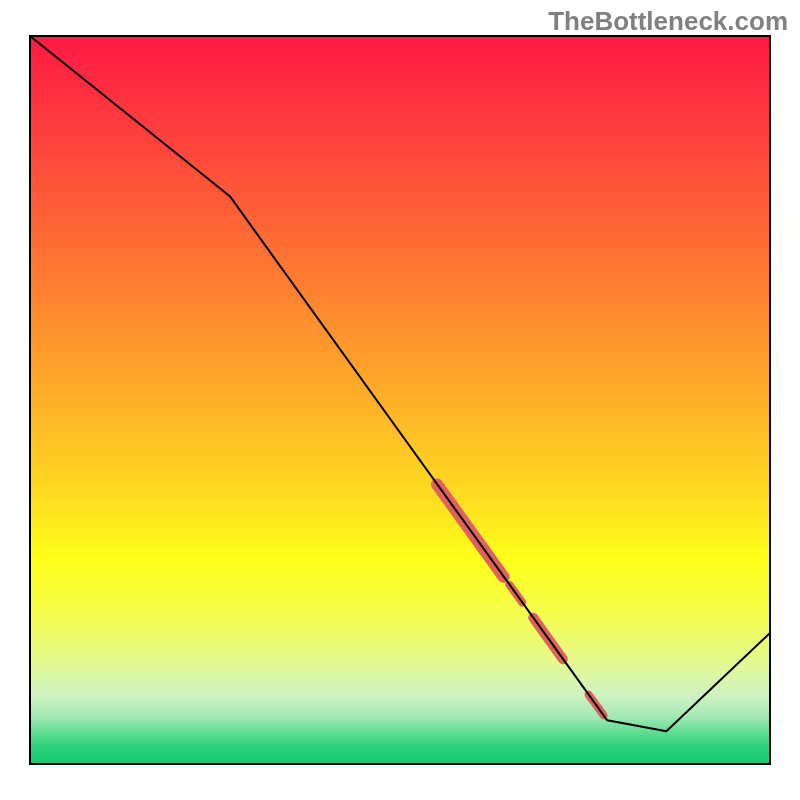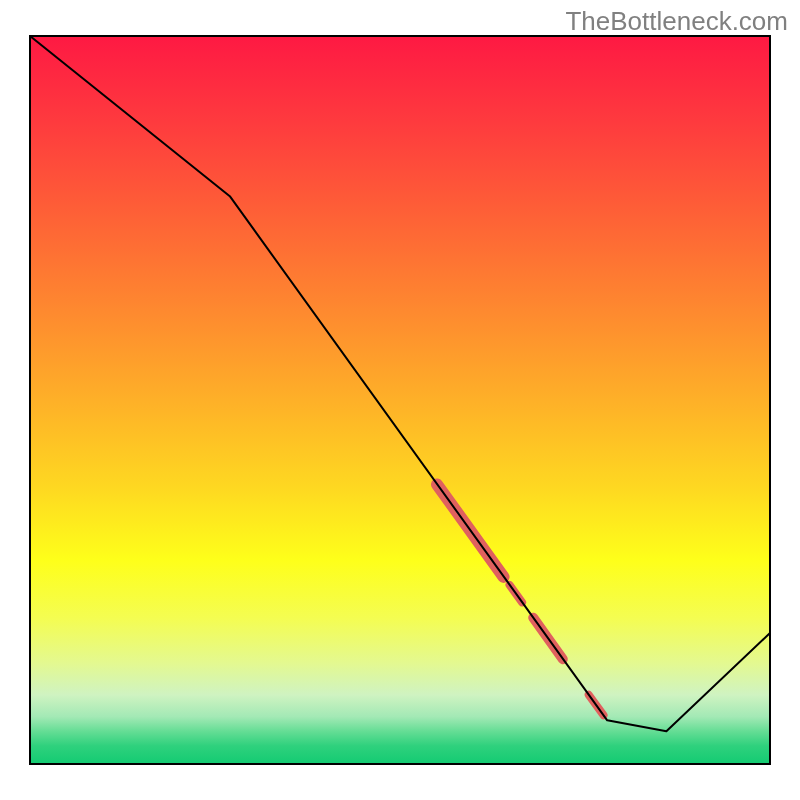--- a/index.html
+++ b/index.html
@@ -14,21 +14,21 @@
     position: relative;
     width: 800px;
     height: 800px;
   }
   .watermark {
     position: absolute;
     top: 6px;
     right: 12px;
     font-family: Arial, Helvetica, sans-serif;
     font-size: 26px;
-    font-weight: 400;
+    font-weight: 700;
     color: #808080;
     letter-spacing: 0px;
     user-select: none;
   }
   svg {
     position: absolute;
     left: 0;
     top: 0;
   }
 </style>

